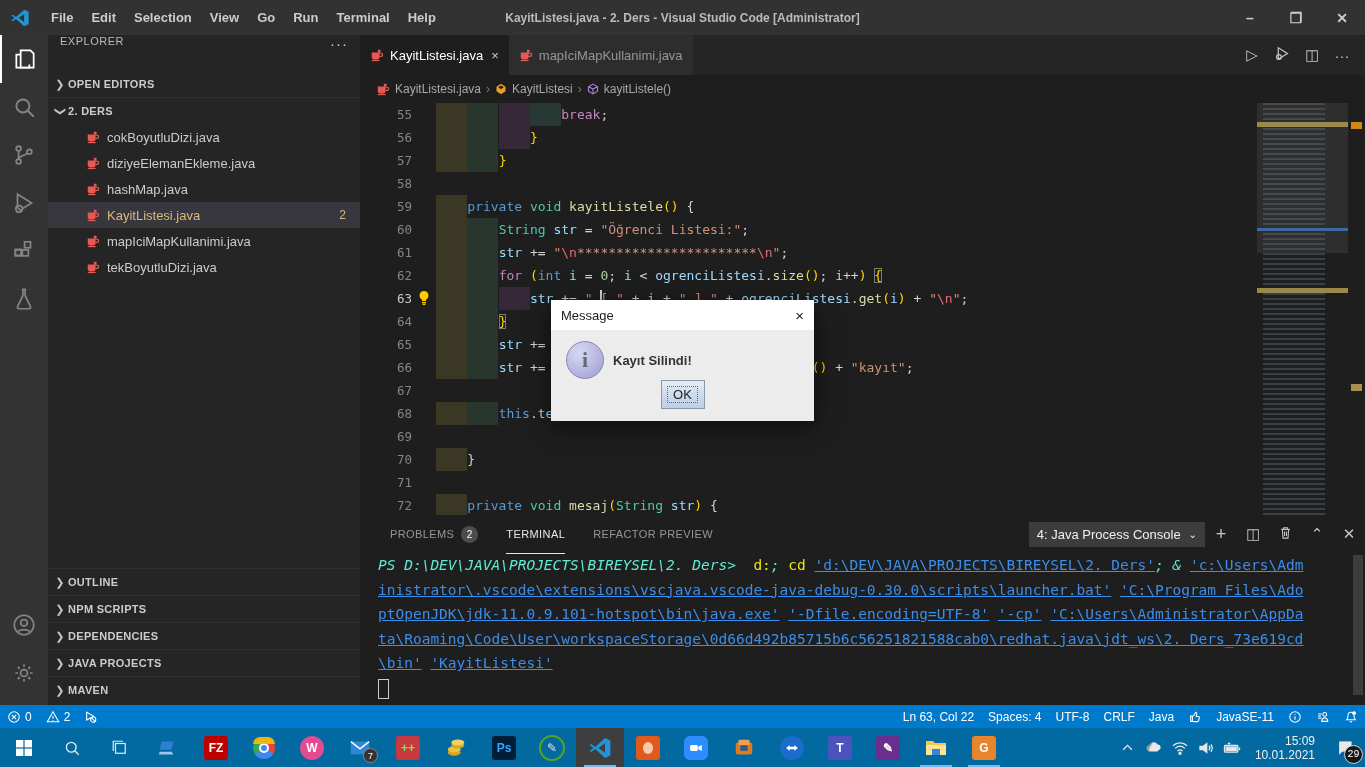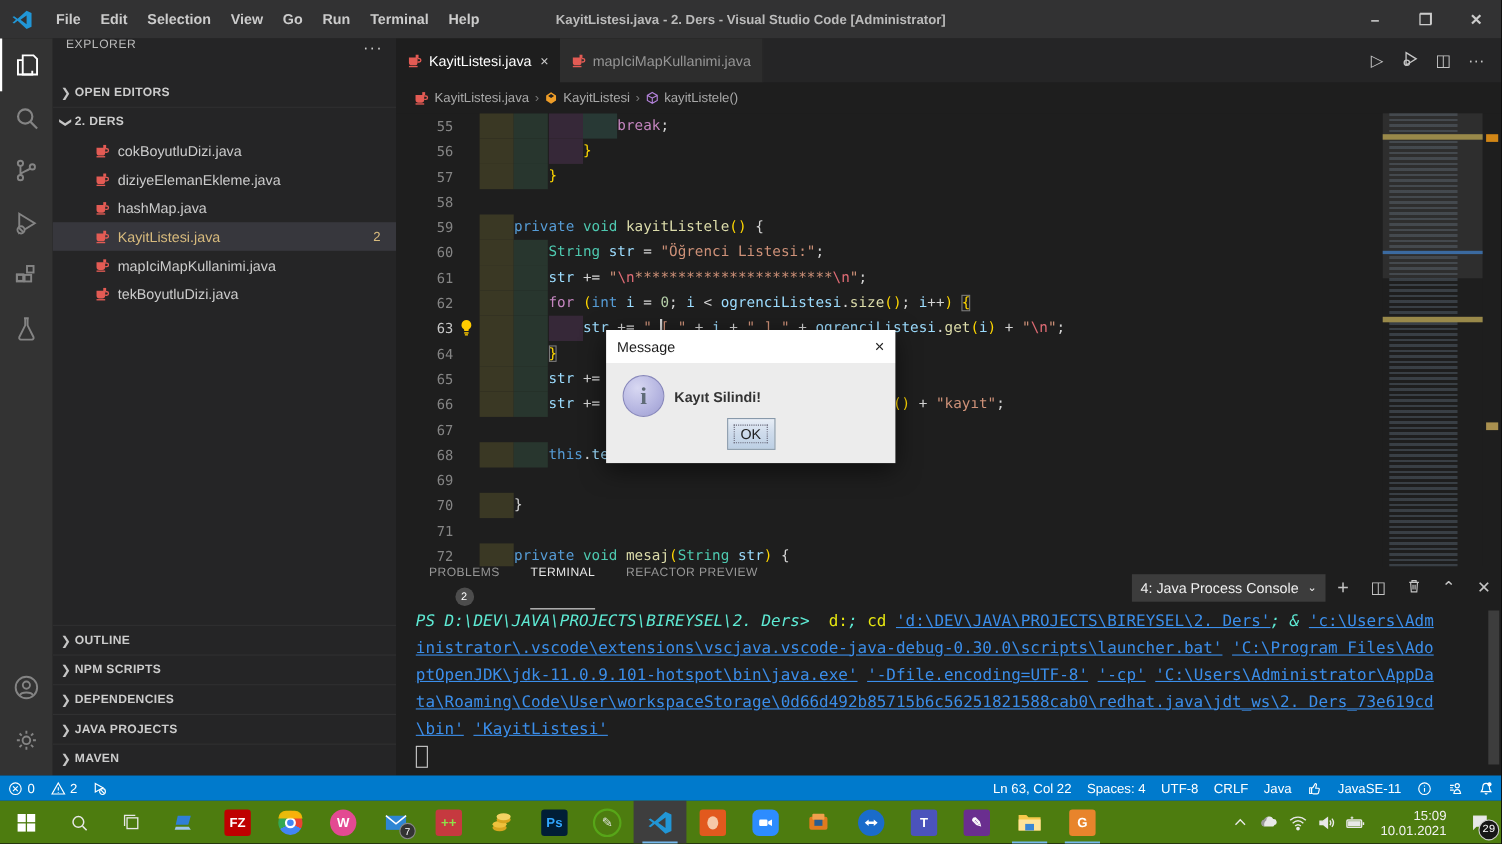--- a/index.html
+++ b/index.html
@@ -84,41 +84,41 @@
             border:1px solid #8888bb;display:flex;align-items:center;justify-content:center;
             color:#5f6b77;font-family:"Liberation Serif",serif;font-weight:bold;font-size:22px;}
   #dlg-msg{position:absolute;left:62px;top:23px;color:#333333;font-weight:bold;font-size:13px;}
   #dlg-ok{position:absolute;left:50%;transform:translateX(-50%);top:50px;width:42px;height:27px;
           background:linear-gradient(#e8eef6,#cfdcec 45%,#bccfe4);border:1px solid #8899aa;
           display:flex;align-items:center;justify-content:center;color:#222;font-size:13px;}
   #dlg-ok span{border:1px dotted #667;padding:0px 5px;}
   
   #panel{left:360px;top:515px;width:1005px;height:190px;background:#1e1e1e;}
   #panel-head{height:38px;display:flex;align-items:center;padding-left:30px;}
-  .ptab{margin-right:28px;font-size:11px;letter-spacing:.4px;color:#969696;display:flex;align-items:center;gap:7px;height:38px;flex-direction:column;}
+  .ptab{margin-right:28px;font-size:11px;letter-spacing:.4px;color:#969696;display:flex;align-items:center;gap:7px;height:38px;}
   .ptab.active{color:#e7e7e7;border-bottom:1px solid #e7e7e7;}
   .pbadge{background:#4d4d4d;color:#fff;border-radius:50%;width:17px;height:17px;font-size:10px;
           display:flex;align-items:center;justify-content:center;}
   #pdrop{margin-left:auto;background:#3c3c3c;color:#f0f0f0;height:25px;display:flex;align-items:center;
          padding:0 8px;font-size:13px;gap:8px;}
   .picon{width:32px;text-align:center;color:#c5c5c5;font-size:15px;}
   #term{position:absolute;left:0;top:38px;right:0;bottom:0;padding-left:18px;
         font-family:"DejaVu Sans Mono","Liberation Mono",monospace;font-size:14.5px;}
   .tl{height:24.5px;line-height:24.5px;white-space:pre;}
   .t-fg{color:#5eead4;font-style:italic;}.t-yel{color:#e5e510;}.t-blu{color:#3b8eea;text-decoration:underline;}
   #tcursor{display:inline-block;width:9px;height:18px;border:1px solid #cccccc;vertical-align:middle;}
   #pscroll{position:absolute;right:2px;top:40px;width:10px;height:140px;background:rgba(121,121,121,.35);}
   
   #statusbar{left:0;top:705px;width:1365px;height:23px;background:#007acc;color:#ffffff;
              display:flex;align-items:center;font-size:12px;}
   .st-item{display:flex;align-items:center;gap:4px;padding:0 7px;height:23px;}
   #st-right{margin-left:auto;display:flex;align-items:center;}
   .st-item svg{width:14px;height:14px;}
   
-  #taskbar{left:0;top:728px;width:1365px;height:39px;background:#4d7c0f;display:flex;align-items:center;}
+  #taskbar{left:0;top:728px;width:1365px;height:39px;background:#0369a1;display:flex;align-items:center;}
   .tb-slot{width:48px;height:39px;display:flex;align-items:center;justify-content:center;position:relative;flex:none;}
   .tb-slot.active{background:#3e3e3e;}
   .tb-slot.open::after{content:"";position:absolute;left:8px;right:8px;bottom:0;height:2px;background:#76b9ed;}
   .tile{width:24px;height:24px;border-radius:3px;display:flex;align-items:center;justify-content:center;
         color:#fff;font-weight:bold;font-size:12px;font-family:"Liberation Sans",sans-serif;}
   .tb-badge{position:absolute;right:6px;bottom:4px;background:#333;border:1px solid #888;color:#fff;
             border-radius:50%;width:13px;height:13px;font-size:9px;display:flex;align-items:center;justify-content:center;}
   #tray{margin-left:auto;display:flex;align-items:center;color:#e8e8e8;}
   .tray-ic{width:26px;height:39px;display:flex;align-items:center;justify-content:center;font-size:13px;}
   #clock{text-align:right;font-size:12px;line-height:14px;padding:0 10px;color:#f0f0f0;}

